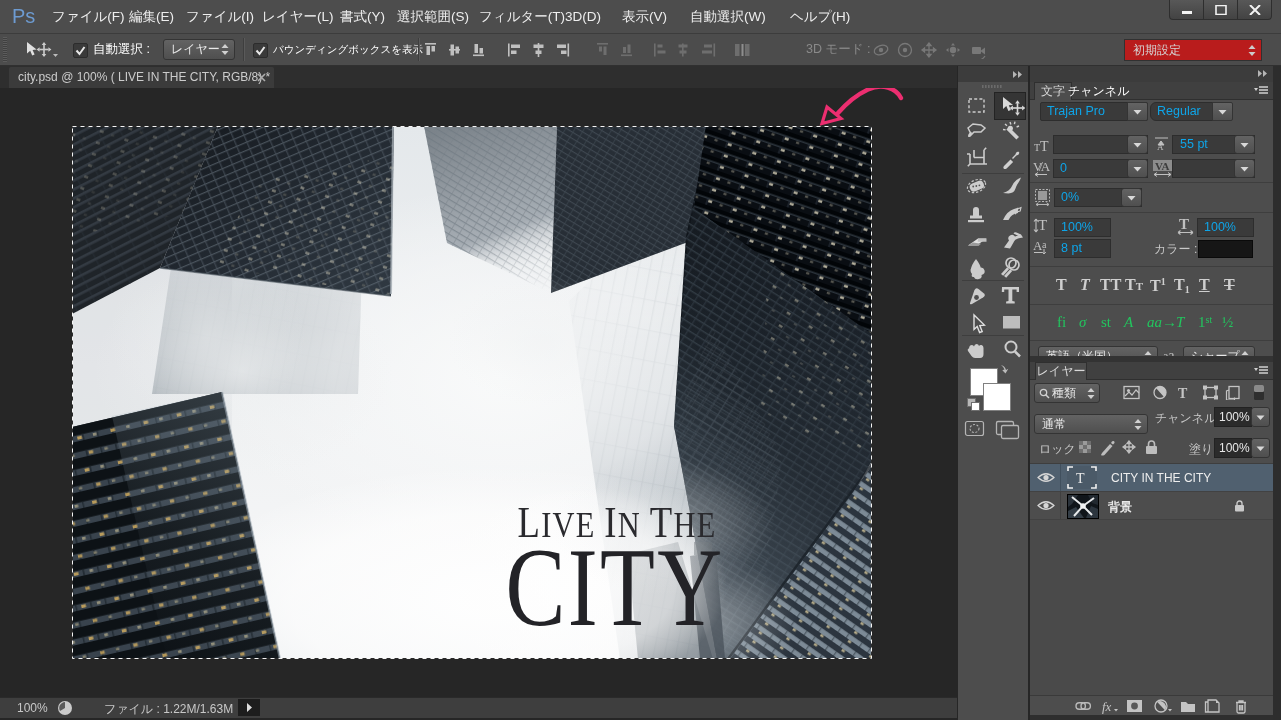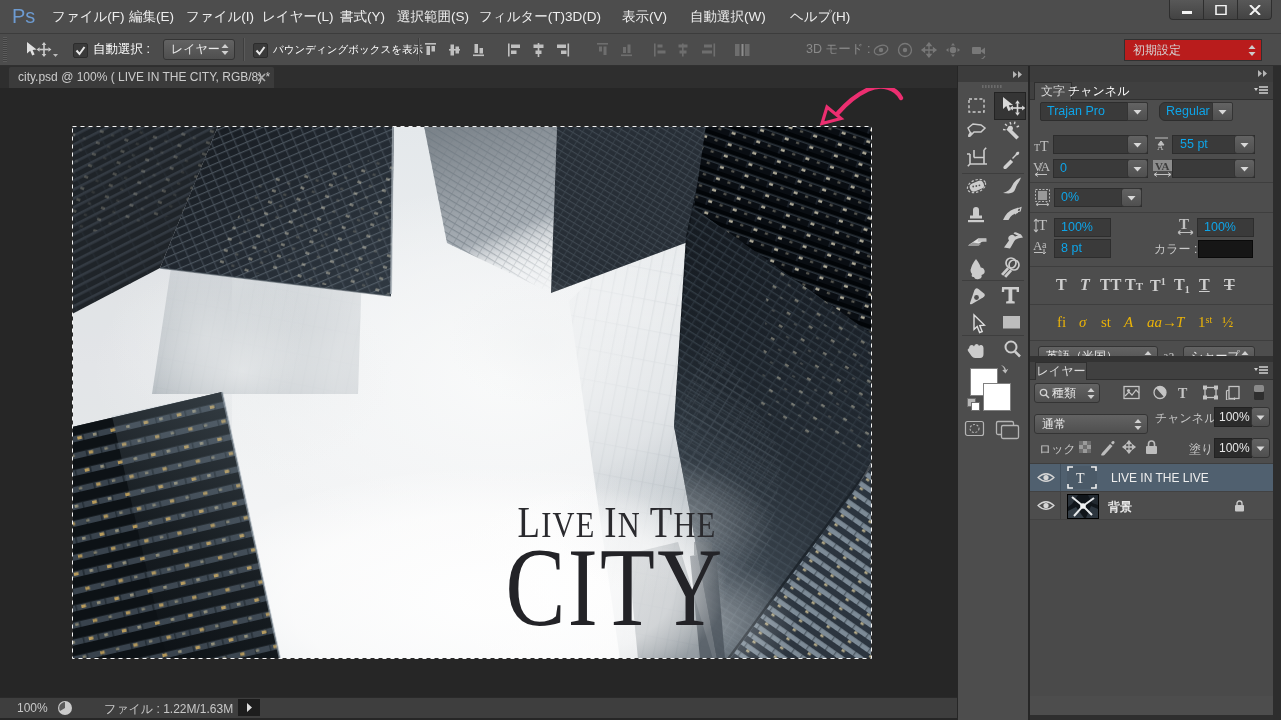--- a/index.html
+++ b/index.html
@@ -531,21 +531,21 @@
   <span class="abs jp" style="left:38px;top:1px;color:#ffffff;font-size:12px">チャンネル</span>
   <svg class="abs" style="right:5px;top:4px" width="14" height="10">
         <path d="M0,2 l4,0 l-2,3 z" fill="#cfcfcf"></path>
         <path d="M5,1 h9 M5,4 h9 M5,7 h9" stroke="#cfcfcf" stroke-width="1.4"></path>
       </svg>
 
   <div class="abs field" style="left:10px;top:20px;width:106px;height:17px;border-radius:2px;line-height:17px"><span style="padding-left:6px">Trajan Pro</span></div>
   <div class="abs ddbtn" style="left:97px;top:20px;width:19px;height:17px;border-radius:0 2px 2px 0"><svg width="19" height="17">
           <path d="M5.5,7 h8 l-4,4.5 z" fill="#d8d8d8"></path>
         </svg></div>
-  <div class="abs field" style="left:129px;top:20px;width:72px;height:17px;border-radius:6px;line-height:17px"><span style="padding-left:6px">Regular</span></div>
+  <div class="abs field" style="left:120px;top:20px;width:72px;height:17px;border-radius:6px;line-height:17px"><span style="padding-left:6px">Regular</span></div>
   <div class="abs ddbtn" style="left:182px;top:20px;width:19px;height:17px;border-radius:0 2px 2px 0"><svg width="19" height="17">
           <path d="M5.5,7 h8 l-4,4.5 z" fill="#d8d8d8"></path>
         </svg></div>
 
   <span class="abs" style="left:4px;top:55px;color:#c0c0c0;font-family:'Liberation Serif',serif"><span style="font-size:10px">T</span><span style="font-size:14px">T</span></span>
   <div class="abs field" style="left:23px;top:53px;width:93px;height:17px"></div>
   <div class="abs ddbtn" style="left:97px;top:53px;width:19px;height:17px"><svg width="19" height="17">
           <path d="M5.5,7 h8 l-4,4.5 z" fill="#d8d8d8"></path>
         </svg></div>
   <svg class="abs" style="left:123px;top:53px" width="17" height="17">
@@ -613,21 +613,21 @@
    <span class="abs" style="left:50px;top:6px;font-style:italic">T</span>
    <span class="abs" style="left:70px;top:6px">TT</span>
    <span class="abs" style="left:95px;top:6px">T<span style="font-size:11px">T</span></span>
    <span class="abs" style="left:120px;top:6px">T<span style="font-size:10px;vertical-align:6px">1</span></span>
    <span class="abs" style="left:144px;top:6px">T<span style="font-size:10px;vertical-align:-3px">1</span></span>
    <span class="abs" style="left:169px;top:6px;text-decoration:underline">T</span>
    <span class="abs" style="left:194px;top:6px;text-decoration:line-through">T</span>
   </div>
   <div class="abs" style="left:0;top:222px;width:243px;height:1px;background:#3e3e3e"></div>
 
-  <div class="abs" style="left:0;top:226px;width:243px;height:32px;color:#eab308;font-family:'Liberation Serif',serif;font-size:15px">
+  <div class="abs" style="left:0;top:226px;width:243px;height:32px;color:#22c55e;font-family:'Liberation Serif',serif;font-size:15px">
    <span class="abs" style="left:27px;top:6px">fi</span>
    <span class="abs" style="left:49px;top:6px;font-style:italic">σ</span>
    <span class="abs" style="left:71px;top:6px">st</span>
    <span class="abs" style="left:94px;top:6px;font-style:italic">A</span>
    <span class="abs" style="left:117px;top:6px;font-style:italic">aa→</span>
    <span class="abs" style="left:146px;top:6px;font-style:italic">T</span>
    <span class="abs" style="left:168px;top:6px">1<span style="font-size:10px;vertical-align:4px">st</span></span>
    <span class="abs" style="left:192px;top:6px">½</span>
   </div>
   <div class="abs" style="left:0;top:258px;width:243px;height:1px;background:#3e3e3e"></div>
@@ -725,21 +725,21 @@
         </svg>
    <div class="abs" style="left:30px;top:0;width:1px;height:28px;background:#41505e"></div>
    <div class="abs" style="left:37px;top:2px;width:30px;height:23px;background:#4b5a68">
     <svg width="30" height="23">
             <g stroke="#f0f0f0" stroke-width="1.6" fill="none">
               <path d="M1,5 v-4 h5 M24,1 h5 v4 M1,18 v4 h5 M24,22 h5 v-4"></path>
             </g>
             <text x="9" y="17" font-size="14" font-family="Liberation Serif" fill="#e8e8e8">T</text>
           </svg>
    </div>
-   <span class="abs" style="left:81px;top:7px;color:#eeeeee;font-size:12px">LIVE IN THE LIVE</span>
+   <span class="abs" style="left:81px;top:7px;color:#eeeeee;font-size:12px">CITY IN THE CITY</span>
   </div>
   <div class="abs" style="left:0;top:129px;width:243px;height:28px;background:#4d4d4d;border-top:1px solid #424242">
    <svg class="abs" style="left:7px;top:7px" width="18" height="13">
           <path d="M1,6.5 q8,-7.5 16,0 q-8,7.5 -16,0 z" fill="none" stroke="#d5d5d5" stroke-width="1.2"></path>
           <circle cx="9" cy="6.5" r="2.6" fill="#d5d5d5"></circle>
         </svg>
    <div class="abs" style="left:30px;top:0;width:1px;height:28px;background:#404040"></div>
    <div class="abs" style="left:37px;top:2px;width:30px;height:23px;background:#10151a;border:1px solid #000">
     <svg width="30" height="23">
             <polygon points="0,0 10,0 4,9 0,12" fill="#2a323a"></polygon>
@@ -753,16 +753,36 @@
           </svg>
    </div>
    <span class="abs jp" style="left:78px;top:7px;color:#e8e8e8;font-size:12px;font-weight:bold">背景</span>
    <svg class="abs" style="left:204px;top:8px" width="11" height="12">
           <rect x="1" y="5" width="9" height="6.5" rx="1" fill="#c9c9c9"></rect>
           <path d="M3,5 v-1.5 a2.5,2.5 0 0 1 5,0 v1.5" fill="none" stroke="#c9c9c9" stroke-width="1.4"></path>
         </svg>
   </div>
   <div class="abs" style="left:0;top:157px;width:243px;height:176px;background:#4a4a4a;border-top:1px solid #424242"></div>
 
+  <div class="abs" style="left:0;top:333px;width:243px;height:20px;background:#4d4d4d;border-top:1px solid #3a3a3a">
+   <svg width="243" height="20">
+    <g stroke="#b9b9b9" fill="none" stroke-width="1.4">
+     <path d="M46,10 a3.2,3.2 0 0 1 3.2,-3.2 h3 a3.2,3.2 0 0 1 0,6.4 h-3 a3.2,3.2 0 0 1 -3.2,-3.2 z M51,10 a3.2,3.2 0 0 1 3.2,-3.2 h3 a3.2,3.2 0 0 1 0,6.4 h-3 a3.2,3.2 0 0 1 -3.2,-3.2 z"></path>
+    </g>
+    <text x="72" y="14.5" font-size="13" font-style="italic" font-family="Liberation Serif" fill="#c4c4c4">fx</text>
+          <path d="M84,13 l4,0 l-2,2.5 z" fill="#c4c4c4"></path>
+    <rect x="97" y="4" width="15" height="12" fill="#c4c4c4"></rect>
+          <circle cx="104.5" cy="10" r="3.4" fill="#585858"></circle>
+    <circle cx="131" cy="10" r="6" fill="none" stroke="#c4c4c4" stroke-width="1.3"></circle>
+          <path d="M127,5.8 a6,6 0 0 1 8,8.4 z" fill="#c4c4c4"></path>
+          <path d="M138,13 l4,0 l-2,2.5 z" fill="#c4c4c4"></path>
+    <path d="M151,6 l5,0 l2,2 l7,0 l0,8 l-14,0 z" fill="#c4c4c4"></path>
+    <path d="M178,4 l8,0 l3,3 l0,9 l-11,0 z M178,16 l-2.5,0 l0,-10 l2.5,0" fill="none" stroke="#c4c4c4" stroke-width="1.3"></path>
+          <path d="M186,4 l0,3 l3,0 z" fill="#c4c4c4"></path>
+    <g stroke="#c4c4c4" stroke-width="1.3" fill="none">
+            <path d="M206,6.5 h10 M207,6.5 v9 a1.5,1.5 0 0 0 1.5,1.5 h5 a1.5,1.5 0 0 0 1.5,-1.5 v-9 M209.5,9 v5.5 M211,9 v5.5 M212.5,9 v5.5 M209,6.5 v-1.5 h4 v1.5"></path>
+          </g>
+   </svg>
+  </div>
   <div class="abs" style="left:0;top:353px;width:243px;height:5px;background:#2e2e2e"></div>
  </div>
 </div>
 <div id="rgutter" class="abs"></div>
 
 </body></html>

